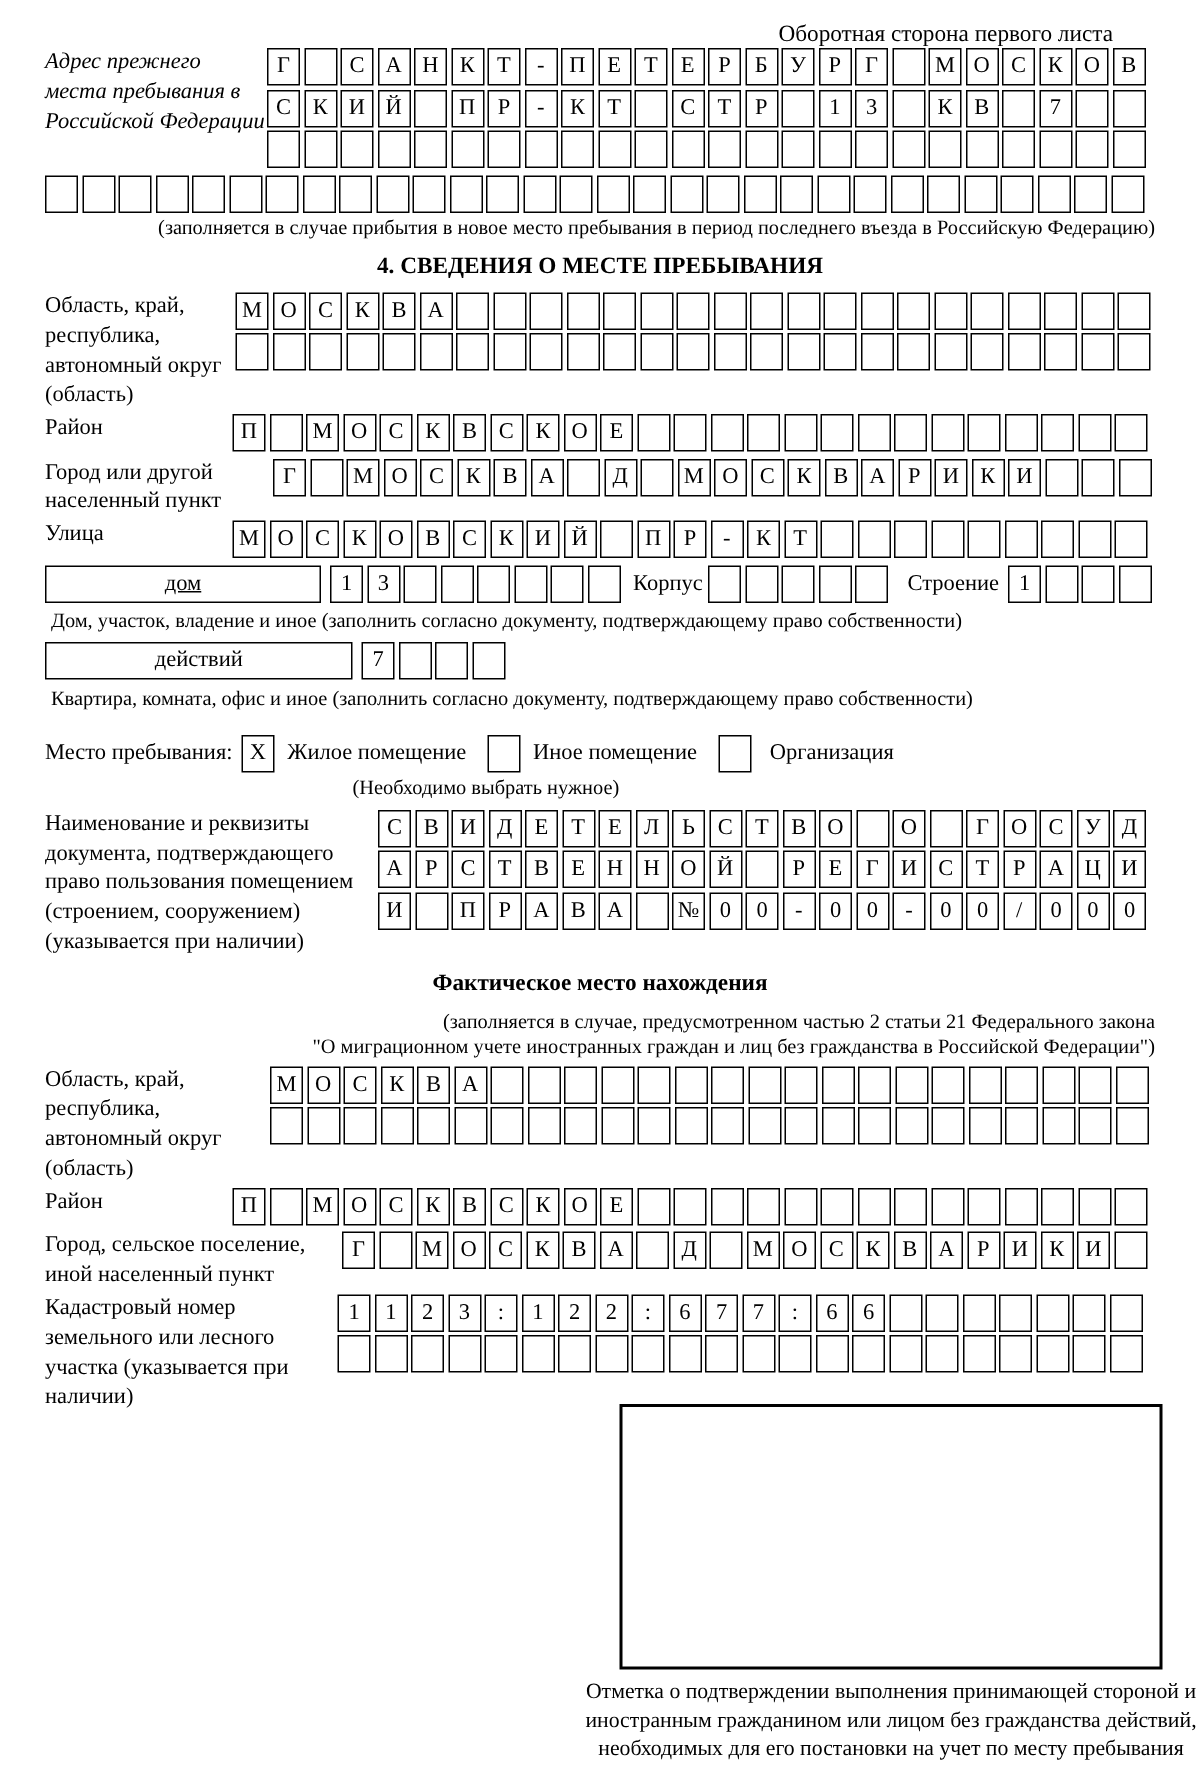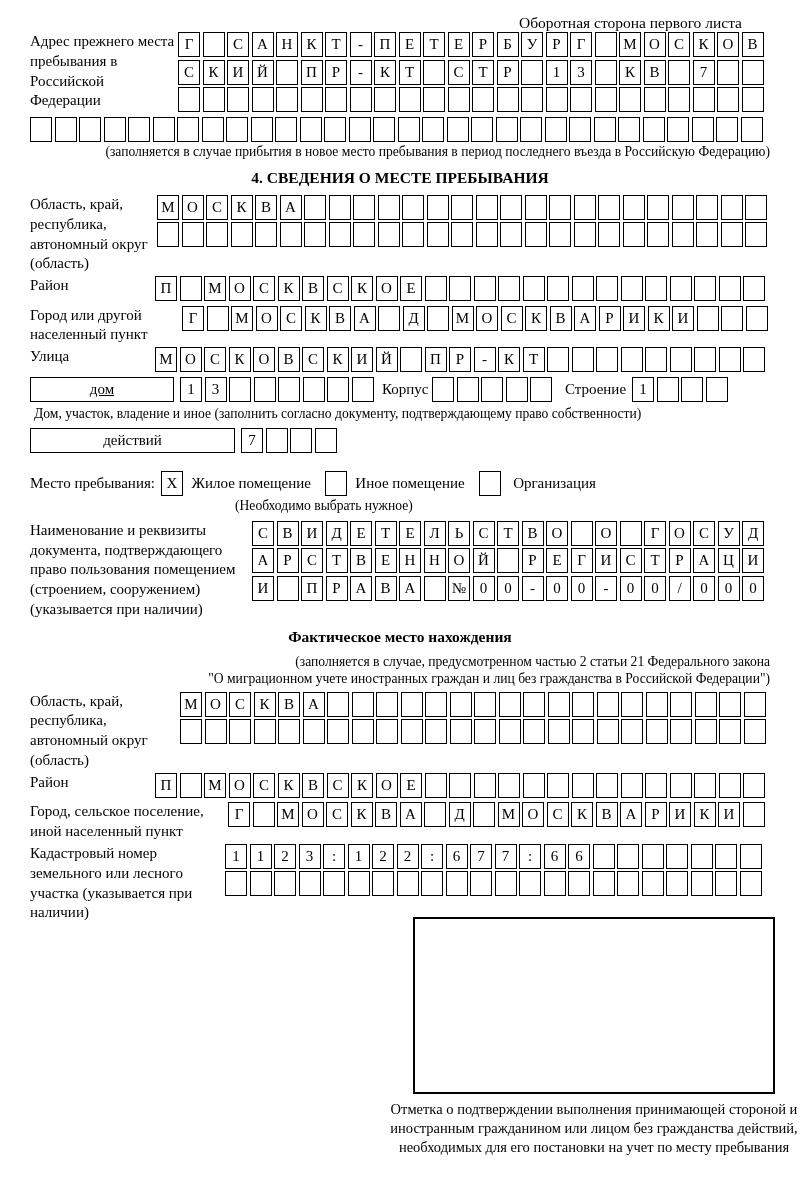--- a/index.html
+++ b/index.html
@@ -3,33 +3,33 @@
 <meta charset="utf-8">
 <style>
   html,body{margin:0;padding:0;background:#fff;color:#000;}
   body{font-family:"Liberation Serif","DejaVu Serif",serif;}
   .page{width:800px;height:1180px;box-sizing:border-box;padding:14px 30px 8px 30px;overflow:hidden;background:#fff;}
 
   .header-note{text-align:right;font-size:15.5px;padding-right:28px;margin-bottom:0;}
 
   .frow{display:flex;align-items:flex-start;margin-bottom:2px;}
   .flabel{font-size:15px;line-height:1.32;flex-shrink:0;}
-  .w148{width:148px;} .w127{width:127px;} .w125{width:125px;} .w152{width:152px;}
+  .w148{width:148px;font-style:italic;} .w127{width:127px;} .w125{width:125px;} .w152{width:152px;}
   .w150{width:150px;} .w198{width:198px;} .w195{width:195px;} .w222{width:222px;}
 
   .cellrow{display:flex;margin-bottom:2.5px;}
   .cell{box-sizing:border-box;width:22px;height:25px;border:1.6px solid #000;margin-right:2.5px;
         display:flex;align-items:center;justify-content:center;font-size:15px;flex-shrink:0;}
   .caption{font-size:13.6px;line-height:1.25;}
   .center{text-align:right;}
   .sec-title{font-size:15.5px;font-weight:bold;text-align:center;margin:8px 0 8px 0;}
 
   .typebox{box-sizing:border-box;height:25px;border:1.6px solid #000;display:flex;align-items:center;
            justify-content:center;font-size:15px;flex-shrink:0;}
-  .w168{width:144px;text-decoration:underline;} .w205{width:205px;}
+  .w168{width:184px;text-decoration:underline;} .w205{width:205px;}
   .inline-label{font-size:15px;line-height:25px;flex-shrink:0;}
   .house-row{display:flex;align-items:flex-start;margin-bottom:2px;}
   .gap4{margin-left:4px;} .gap6{margin-left:6px;} .gap10{margin-left:10px;} .gap14{margin-left:14px;}
   .sub-caption{margin:1px 0 5px 4px;}
 
   .stay-row{display:flex;align-items:center;font-size:15px;margin-top:15px;}
   .stay-row .cellrow{margin-bottom:0;}
   .stay-caption{margin:2px 0 6px 205px;}
 
   .fact-captions{margin:2px 0 4px 0;}
@@ -350,20 +350,21 @@
 
     <div class="house-row">
       <div class="typebox w205">действий</div>
       <div class="cellrow gap6">
           <span class="cell">7</span>
           <span class="cell"></span>
           <span class="cell"></span>
           <span class="cell"></span>
         </div>
     </div>
+    <div class="caption sub-caption">Квартира, комната, офис и иное (заполнить согласно документу, подтверждающему право собственности)</div>
 
     <div class="stay-row">
       <span>Место пребывания:</span>
       <span class="cellrow gap6">
           <span class="cell">X</span>
         </span>
       <span class="gap6">Жилое помещение</span>
       <span class="cellrow gap14">
           <span class="cell"></span>
         </span>

